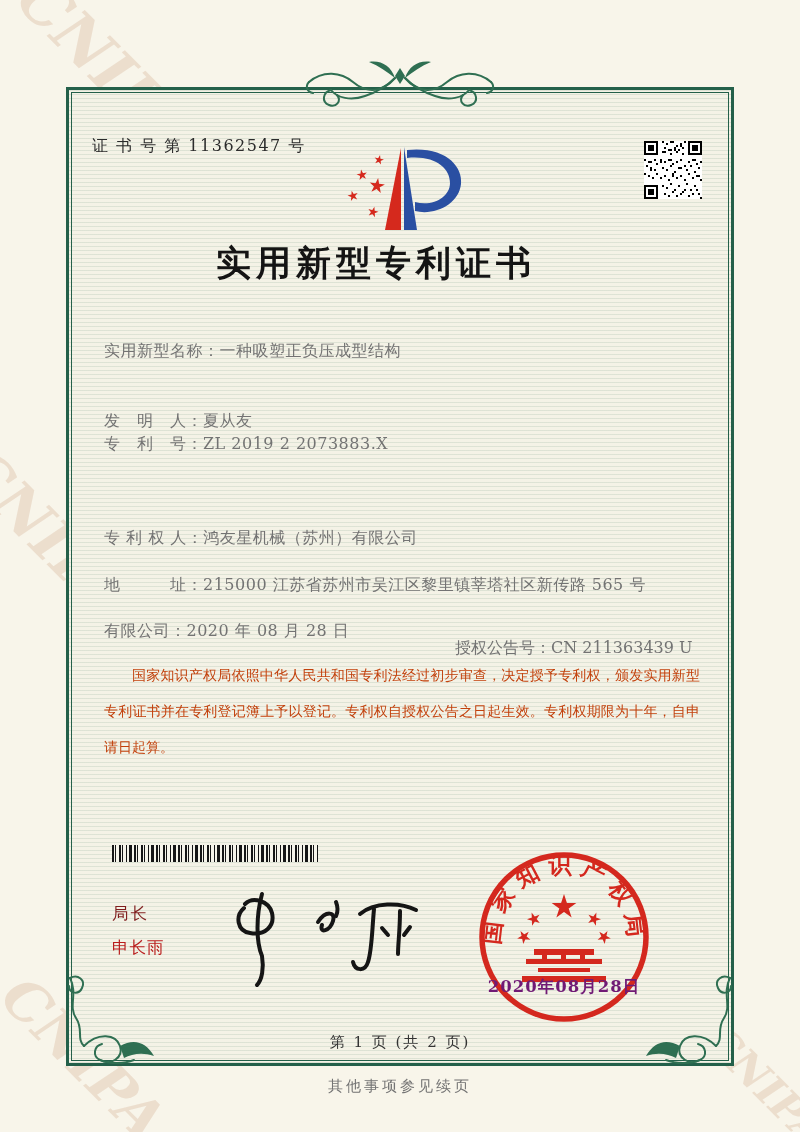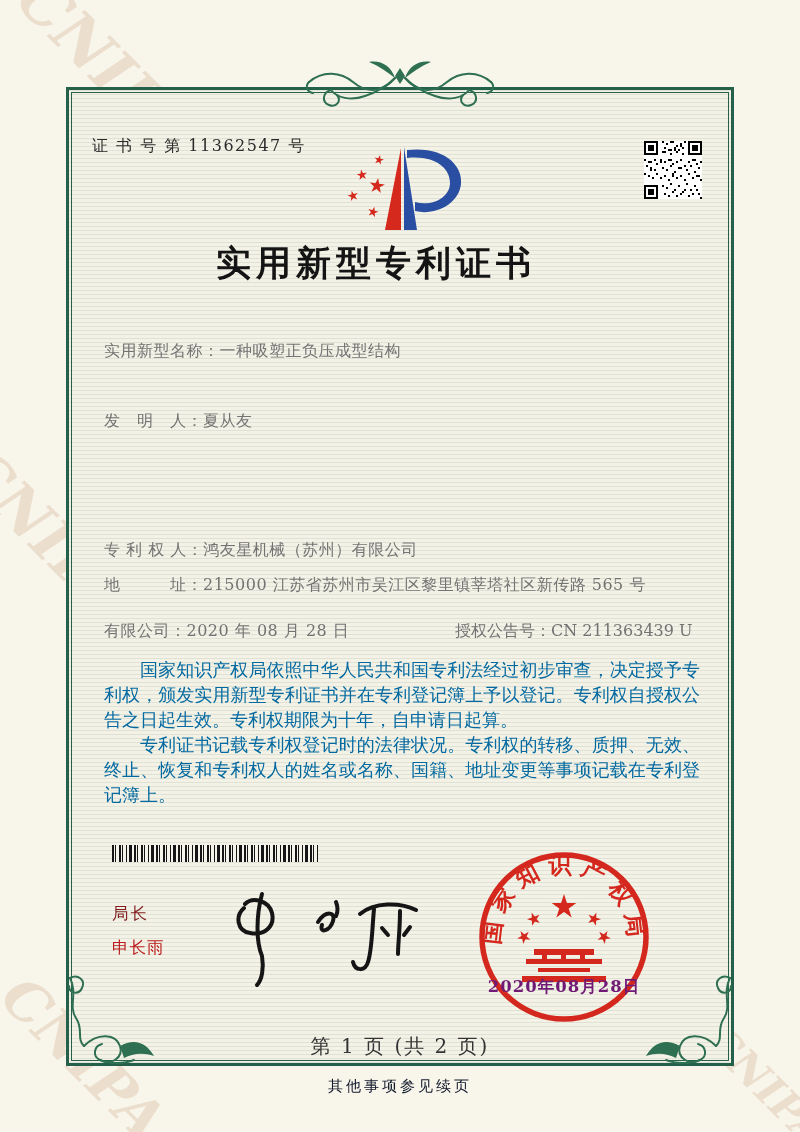--- a/index.html
+++ b/index.html
@@ -20,35 +20,35 @@
   .frame-inner {
     position:absolute; left:2px; top:2px; right:2px; bottom:2px;
     border:1px solid #24604a;
   }
   .abs { position:absolute; }
   .cert-number { left:92px; top:136px; font-size:16px; letter-spacing:1.5px; color:#2b2b2b; }
   .title { left:66px; width:620px; top:240px; text-align:center; font-size:35px; font-weight:bold; letter-spacing:5px; color:#141414; }
   .field-row { left:104px; width:606px; font-size:16px; color:#737373; white-space:nowrap; }
   .f-label { letter-spacing:0.5px; }
   .f-value { letter-spacing:0.5px; }
-  .grant-no { position:absolute; left:351px; top:0; white-space:nowrap; }
-  .body-text { left:104px; top:657px; width:596px; font-size:18px; line-height:25px; color:#0369a1; text-align:justify; }
+  .grant-no { position:absolute; left:351px; top:17px; white-space:nowrap; }
+  .body-text { left:104px; top:657px; width:596px; font-size:14px; line-height:36px; color:#c2410c; text-align:justify; }
   .body-text p { text-indent:2em; }
   .barcode {
     left:112px; top:845px; width:206px; height:17px;
     background:repeating-linear-gradient(90deg,
       #161616 0 2px,#f6f4ea 2px 3px,#161616 3px 4px,#f6f4ea 4px 7px,
       #161616 7px 9px,#f6f4ea 9px 10px,#161616 10px 11px,#f6f4ea 11px 14px,
       #161616 14px 15px,#f6f4ea 15px 17px,#161616 17px 20px,#f6f4ea 20px 22px);
   }
   .signer-title { left:112px; top:903px; font-size:16.5px; color:#7f1d1d; letter-spacing:2px; }
   .signer-name  { left:112px; top:937px; font-size:16.5px; color:#b91c1c; letter-spacing:1px; }
   .seal-date { left:462px; top:976px; width:204px; text-align:center; font-size:16.5px; font-weight:bold; color:#701a75; letter-spacing:1px; }
-  .page-footer { left:66px; width:668px; top:1033px; text-align:center; font-size:20px; letter-spacing:2px; color:#333; }
-  .continuation { left:0; width:800px; top:1077px; text-align:center; font-size:15px; letter-spacing:3px; color:#0f172a; }
+  .page-footer { left:66px; width:668px; top:1033px; text-align:center; font-size:15px; letter-spacing:2px; color:#333; }
+  .continuation { left:0; width:800px; top:1077px; text-align:center; font-size:15px; letter-spacing:3px; color:#737373; }
   .wm {
     position:absolute; font-style:italic; font-weight:bold;
     transform:rotate(45deg); pointer-events:none; white-space:nowrap;
   }
   .wm-tan  { color:rgba(196,141,104,0.22); }
   .wm-gray { color:rgba(120,125,120,0.16); }
   .wm-member { position:absolute; transform:rotate(35deg); color:rgba(110,115,110,0.28); font-size:19px; letter-spacing:2px; pointer-events:none; }
   svg { display:block; }
 </style>
 </head>
@@ -217,34 +217,36 @@
   </svg>
 
   <div class="abs title">实用新型专利证书</div>
 
   <div class="abs field-row" style="top:341px;">
     <span class="f-label">实用新型名称：</span><span class="f-value">一种吸塑正负压成型结构</span>
   </div>
   <div class="abs field-row" style="top:388px;margin-top:23px;">
     <span class="f-label">发　明　人：</span><span class="f-value">夏从友</span>
   </div>
-  <div class="abs field-row" style="top:540px;">
+  <div class="abs field-row" style="top:434px;">
+    <span class="f-label">专　利　号：</span><span class="f-value">ZL 2019 2 2073883.X</span>
+  </div>
+  <div class="abs field-row" style="top:528px;">
     <span class="f-label">专 利 权 人：</span><span class="f-value">鸿友星机械（苏州）有限公司</span>
   </div>
   <div class="abs field-row" style="top:575px;">
     <span class="f-label">地　　　址：</span><span class="f-value">215000 江苏省苏州市吴江区黎里镇莘塔社区新传路 565 号</span>
   </div>
   <div class="abs field-row" style="top:621px;">
     <span class="f-label">有限公司：</span><span class="f-value">2020 年 08 月 28 日</span>
     <span class="grant-no"><span>授权公告号：</span><span>CN 211363439 U</span></span>
   </div>
 
   <div class="abs body-text">
     <p>国家知识产权局依照中华人民共和国专利法经过初步审查，决定授予专利权，颁发实用新型专利证书并在专利登记簿上予以登记。专利权自授权公告之日起生效。专利权期限为十年，自申请日起算。</p>
-    <p>专利证书记载专利权登记时的法律状况。专利权的转移、质押、无效、终止、恢复和专利权人的姓名或名称、国籍、地址变更等事项记载在专利登记簿上。</p>
   </div>
 
   <div class="abs barcode"></div>
 
   <div class="abs signer-title">局长</div>
   <div class="abs signer-name">申长雨</div>
 
   <svg class="abs" style="left:222px; top:882px;" width="215" height="108" viewBox="0 0 215 108">
     <g stroke="#151515" stroke-width="4" fill="none" stroke-linecap="round" stroke-linejoin="round">
       <path d="M40,12 C34,34 34,60 40,74 C42,86 40,98 35,103"></path>

